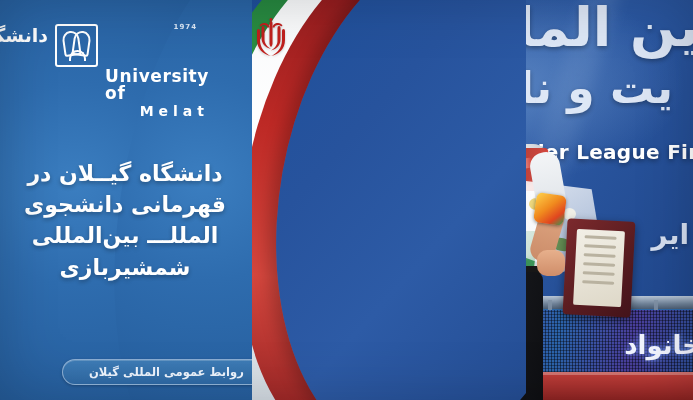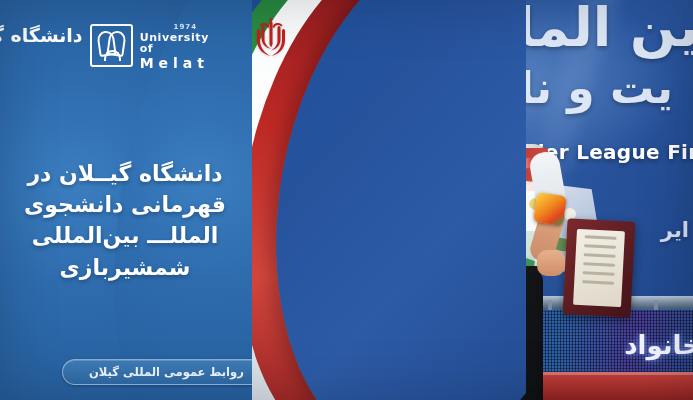--- a/index.html
+++ b/index.html
@@ -44,21 +44,21 @@
   .bd-fa.r1{top:-4px;right:-6px;font-size:54px;}
   .bd-fa.r2{top:62px;right:20px;font-size:44px;}
   .bd-en{
     position:absolute;color:#ffffff;font-weight:700;
     white-space:nowrap;direction:ltr;text-align:left;
     text-shadow:0 2px 5px rgba(0,0,0,.4);
   }
   .bd-en.e1{top:140px;left:14px;font-size:20px;letter-spacing:.3px;}
   .bd-en.e2{top:168px;left:14px;font-size:31px;font-weight:800;}
   .bd-en.e3{top:208px;left:14px;font-size:33px;font-weight:700;}
-  .bd-fa.r3{top:218px;right:4px;font-size:21px;opacity:.9;}
+  .bd-fa.r3{top:218px;right:4px;font-size:28px;opacity:.9;}
 
   
   .rail{position:absolute;left:0;right:0;top:296px;height:13px;
         background:linear-gradient(#b8c6d6,#6f8298 60%,#4c5d72);}
   .rail-posts{position:absolute;left:0;right:0;top:300px;height:30px;}
   .rail-posts i{position:absolute;top:0;width:4px;height:30px;background:#7f90a5;opacity:.85;}
 
   
   .led{
     position:absolute;left:0;right:0;top:310px;height:62px;
@@ -188,21 +188,21 @@
   .green-ribbon-inner{
     position:absolute;left:120px;top:-70px;width:260px;height:560px;border-radius:50%;
     background:radial-gradient(ellipse 260px 240px at 30% 46%, #3b7ec0 0%, #2e6cae 42%, #255d9c 100%);
     transform:rotate(9deg);
   }
 
   .logo{position:absolute;left:14px;top:24px;width:195px;height:46px;display:flex;align-items:flex-start;gap:7px;}
   .logo-words{display:flex;flex-direction:column;align-items:flex-end;line-height:1;direction:ltr;}
   .logo-year{font-size:7px;color:#dbe8f6;letter-spacing:1px;margin-bottom:1px;align-self:flex-end;
              margin-right:12px;font-weight:700;}
-  .logo-l1{font-size:11px;color:#ffffff;font-weight:700;letter-spacing:.6px;}
+  .logo-l1{font-size:17px;color:#ffffff;font-weight:700;letter-spacing:.6px;margin-top:36px;}
   .logo-l2{font-size:14px;color:#ffffff;font-weight:800;letter-spacing:5px;margin-top:2px;}
   .logo-mark{width:43px;height:43px;border:2px solid #ffffff;border-radius:3px;position:relative;flex:none;}
   .logo-mark:before,.logo-mark:after{content:"";position:absolute;top:5px;width:13px;height:21px;
         border:2px solid #fff;border-radius:10px 10px 3px 3px;}
   .logo-mark:before{left:6px;transform:rotate(-8deg);}
   .logo-mark:after{right:6px;transform:rotate(8deg);}
   .logo-mark i{position:absolute;left:12px;bottom:4px;width:17px;height:11px;border:2px solid #fff;
         border-bottom:none;border-radius:10px 10px 0 0;}
   .logo-fa{font-size:19px;color:#ffffff;font-weight:700;direction:rtl;white-space:nowrap;}
 

